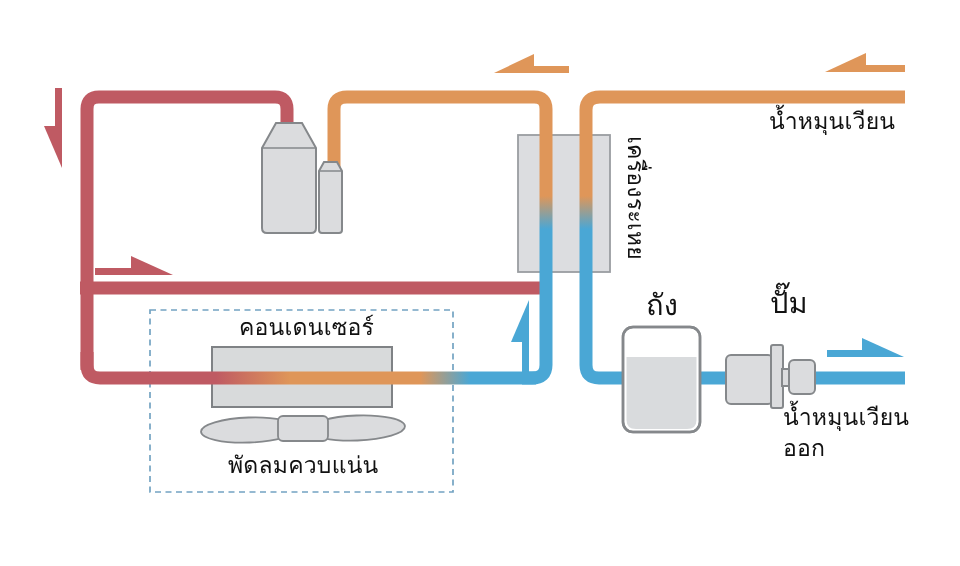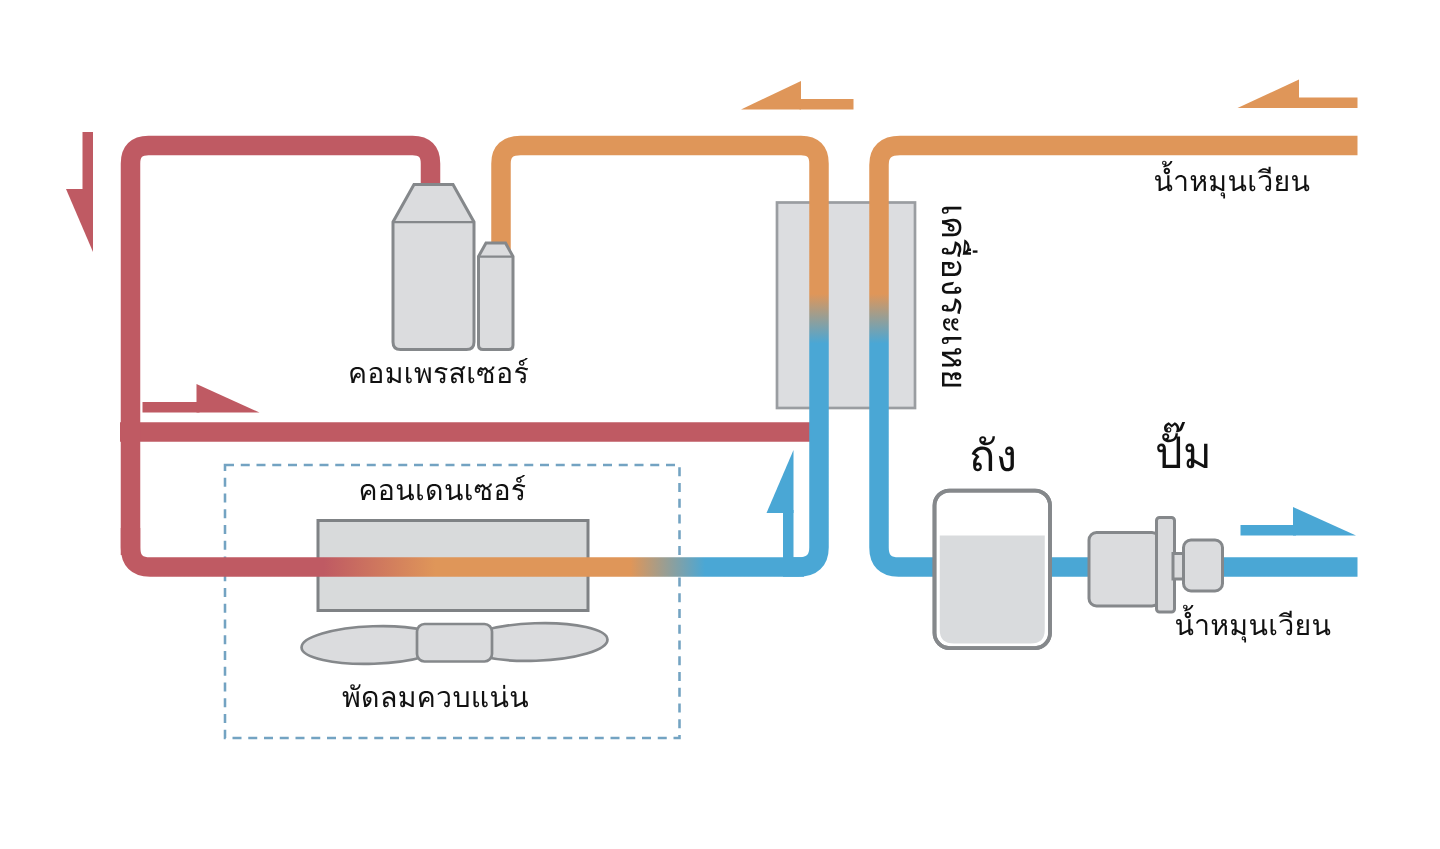--- a/index.html
+++ b/index.html
@@ -11,21 +11,21 @@
   .pipe{fill:none;stroke-width:13;stroke-linecap:butt;}
   .pipe-hot{stroke:var(--hot-pipe);}
   .box-dashed{fill:none;stroke:var(--dashed-box);stroke-width:1.7;stroke-dasharray:6 4.5;}
   .comp-fill{fill:var(--component-fill);stroke:var(--component-stroke);stroke-width:2;}
   .evap-fill{fill:var(--evaporator-fill);stroke:var(--evaporator-stroke);stroke-width:1.8;}
   .fan-part{fill:var(--component-fill);stroke:var(--component-stroke);stroke-width:1.8;}
   .arrow-hot{fill:var(--hot-pipe);}
   .arrow-warm{fill:var(--warm-pipe);}
   .arrow-cold{fill:var(--cold-pipe);}
   .label{
-    position:absolute;color:var(--text);font-size:19px;font-weight:500;
+    position:absolute;color:var(--text);font-size:23px;font-weight:500;
     white-space:nowrap;line-height:31px;letter-spacing:0.2px;
   }
   .label-small{font-size:29px;}
   #evaporator-label{transform:rotate(90deg);transform-origin:0 0;font-size:23px;}
 </style>
 </head>
 <body>
 
 <div id="stage">
 
@@ -101,33 +101,33 @@
     </g>
 
     <g>
       <rect class="comp-fill" x="726" y="355" width="47" height="49" rx="5"></rect>
       <rect class="comp-fill" x="771" y="345" width="12" height="63" rx="2"></rect>
       <rect class="comp-fill" x="782" y="369" width="8" height="17"></rect>
       <rect class="comp-fill" x="789" y="360" width="26" height="34" rx="5"></rect>
     </g>
   </svg>
 
-  <div class="label" style="left:232px;top:234px">คอมเพรสเซอร์</div>
 
   <div class="label" style="left:228px;top:450px">พัดลมควบแน่น</div>
 
   <div class="label" style="left:239px;top:312px">คอนเดนเซอร์</div>
 
   <div class="label" id="evaporator-label" style="left:651px;top:136px">เครื่องระเหย</div>
 
   <div class="label label-small" style="left:646px;top:290px">ถัง</div>
 
   <div class="label label-small" style="left:770px;top:288px">ปั๊ม</div>
 
   <div class="label" style="left:769px;top:106px">
     <div>น้ำหมุนเวียน</div>
   </div>
 
   <div class="label" style="left:783px;top:402px">
     <div>น้ำหมุนเวียน</div>
+    <div>ออก</div>
   </div>
 
 </div>
 
 </body></html>

